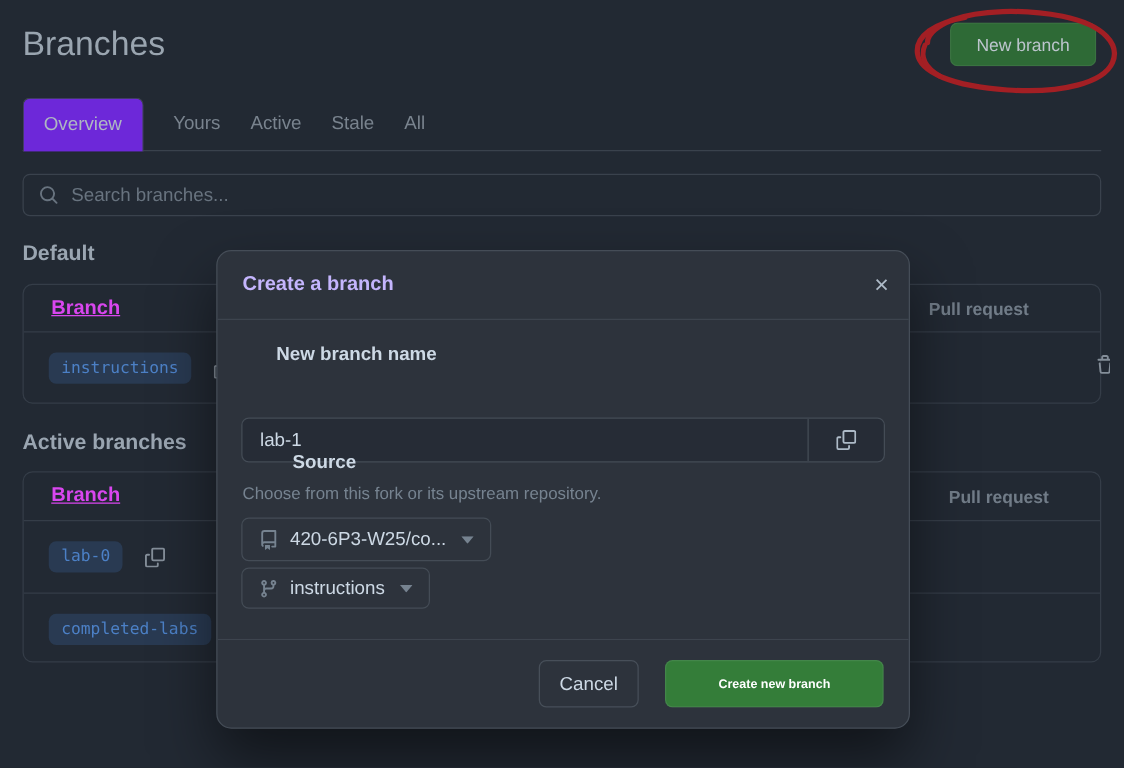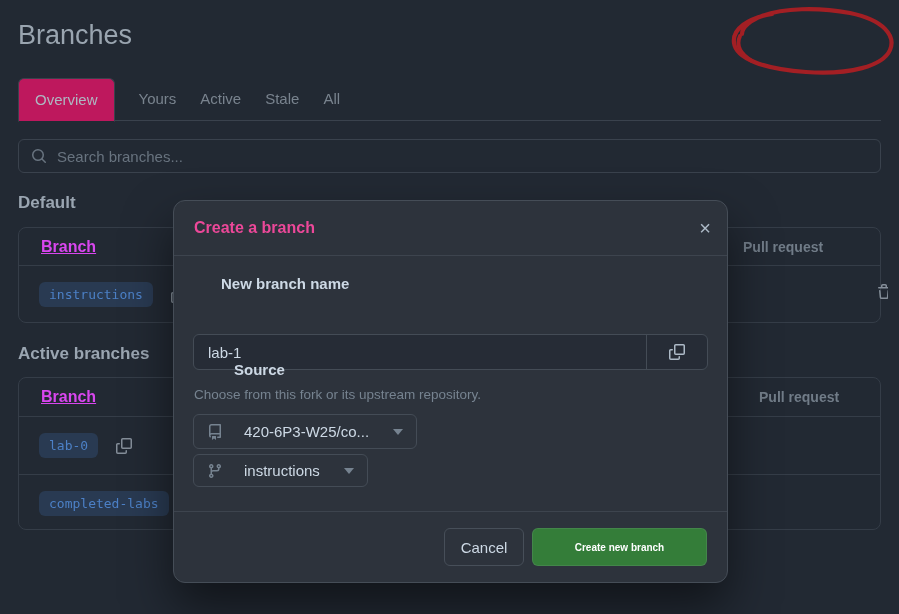--- a/index.html
+++ b/index.html
@@ -10,21 +10,21 @@
   
   .page-title { position:absolute; left:18px; top:20px; font-size:27px; font-weight:400; color:#9aa5b0; }
   .new-branch-btn { position:absolute; left:760px; top:18px; width:117px; height:35px;
     background:#2e6a36; border:1px solid rgba(255,255,255,0.06); border-radius:6px;
     color:#bcc5cd; font-size:14px; font-weight:500; display:flex; align-items:center; justify-content:center; cursor:pointer; }
   .annotation-svg { position:absolute; left:718px; top:2px; pointer-events:none; z-index:40; }
 
   .tabnav { position:absolute; left:18px; top:78px; width:863px; height:43px;
     border-bottom:1px solid #3a424d; display:flex; align-items:flex-start; gap:24px; }
   .tab { height:43px; line-height:42px; font-size:15px; color:#79838e; cursor:pointer; }
-  .tab.selected { height:44px; margin-bottom:-1px; padding:0 16px; background:#be185d;
+  .tab.selected { height:44px; margin-bottom:-1px; padding:0 16px; background:#6d28d9;
     border:1px solid #3a424d; border-bottom:1px solid #222933; border-radius:6px 6px 0 0; color:#aeb8c2; }
 
   .search-wrap { position:absolute; left:18px; top:139px; width:863px; height:34px; }
   .search-input { width:100%; height:100%; background:transparent; border:1px solid #3a424d; border-radius:6px;
     color:#9aa5b0; font-size:15px; padding:0 12px 0 38px; outline:none; font-family:inherit; }
   .search-input::placeholder { color:#68737f; }
   .search-icon { position:absolute; left:13px; top:9px; color:#68737f; }
 
   .section-heading { position:absolute; left:18px; font-size:17px; font-weight:700; color:#9aa5b1; }
   .branch-table { position:absolute; left:18px; width:863px; border:1px solid #353d48; border-radius:8px; background:#222933; }
@@ -37,52 +37,53 @@
     background:#293a52; color:#4c80c6; font-family:"DejaVu Sans Mono","Liberation Mono",monospace; font-size:13px; cursor:pointer; }
   .copy-icon-dim { color:#848e99; display:inline-flex; cursor:pointer; }
   .trash-clip { position:absolute; left:857px; top:18px; width:12px; height:20px; overflow:hidden; color:#848e99; }
 
   
   .modal { position:absolute; left:173px; top:200px; width:555px; height:383px; z-index:50;
     background:#2d333c; border:1px solid #454d57; border-radius:12px;
     box-shadow:0 24px 48px rgba(0,0,0,0.5); }
   .modal-header { position:relative; height:55px; display:flex; align-items:center; padding:0 20px;
     border-bottom:1px solid #3d444e; }
-  .modal-title { font-size:16px; font-weight:700; color:#ec4899; }
+  .modal-title { font-size:16px; font-weight:700; color:#c4b5fd; }
   .modal-close { position:absolute; right:16px; top:50%; transform:translateY(-50%);
     background:none; border:none; color:#adbac7; font-size:20px; line-height:1; cursor:pointer; font-family:inherit; }
   .field-label { position:absolute; left:20px; font-size:15px; font-weight:700; color:#cdd9e5; }
   .name-input-wrap { position:absolute; left:19px; top:105px; width:515px; height:36px;
     background:#262c36; border:1px solid #444c56; border-radius:6px; display:flex; overflow:hidden;margin-top:28px; }
   .name-input { flex:1; background:transparent; border:none; outline:none; color:#cdd9e5;
     font-size:15px; padding:0 14px; font-family:inherit; }
   .copy-segment { width:61px; border-left:1px solid #444c56; display:flex; align-items:center; justify-content:center;
     color:#adbac7; background:transparent; cursor:pointer; }
   .source-hint { position:absolute; left:20px; top:186px; font-size:13.5px; color:#768390; }
-  .select-btn { position:absolute; left:19px; height:35px; display:flex; align-items:center; gap:21px;
+  .select-btn { position:absolute; left:19px; height:35px; display:flex; align-items:center; gap:9px;
     background:#2d333c; border:1px solid #444c56; border-radius:6px; padding:0 13px;
     color:#cdd9e5; font-size:15px; cursor:pointer; font-family:inherit; }
   .select-btn .octicon { color:#768390; }
   .caret { color:#768390; margin-left:3px; display:inline-flex; }
   .modal-footer { position:absolute; left:0; right:0; top:310px; bottom:0; border-top:1px solid #3d444e;
-    display:flex; align-items:center; justify-content:flex-end; gap:8px; padding:0 20px;
+    display:flex; align-items:center; justify-content:flex-end; gap:21px; padding:0 20px;
     border-radius:0 0 12px 12px; }
   .btn-cancel { width:80px; height:38px; background:#2d333c; border:1px solid #474f59; border-radius:6px;
     color:#cdd9e5; font-size:15px; cursor:pointer; font-family:inherit; }
   .btn-create { width:175px; height:38px; background:#347d39; border:1px solid rgba(205,217,229,0.1); border-radius:6px;
     color:#ffffff; font-size:10px; font-weight:600; cursor:pointer; font-family:inherit; }
   .octicon { display:inline-flex; flex:none; }
 </style>
 </head>
 <body>
 
 <div class="page">
 
   <div class="page-title">Branches</div>
 
+  <div class="new-branch-btn">New branch</div>
 
   <svg class="annotation-svg" width="181" height="76" viewBox="0 0 181 76" fill="none">
     <path d="M 54 12 C 30 16 14 27 16 41 C 18 56 44 67 88 70 C 132 73 165 64 172 48 C 178 34 166 18 132 11 C 100 5 65 6 44 14 C 33 18 24 25 24 32" stroke="#a31f24" stroke-width="4.2" stroke-linecap="round"></path>
     <path d="M 22 34 C 18 43 22 52 34 59" stroke="#a31f24" stroke-width="4" stroke-linecap="round"></path>
   </svg>
 
   <div class="tabnav">
     <div class="tab selected">Overview</div>
     <div class="tab">Yours</div>
     <div class="tab">Active</div>

